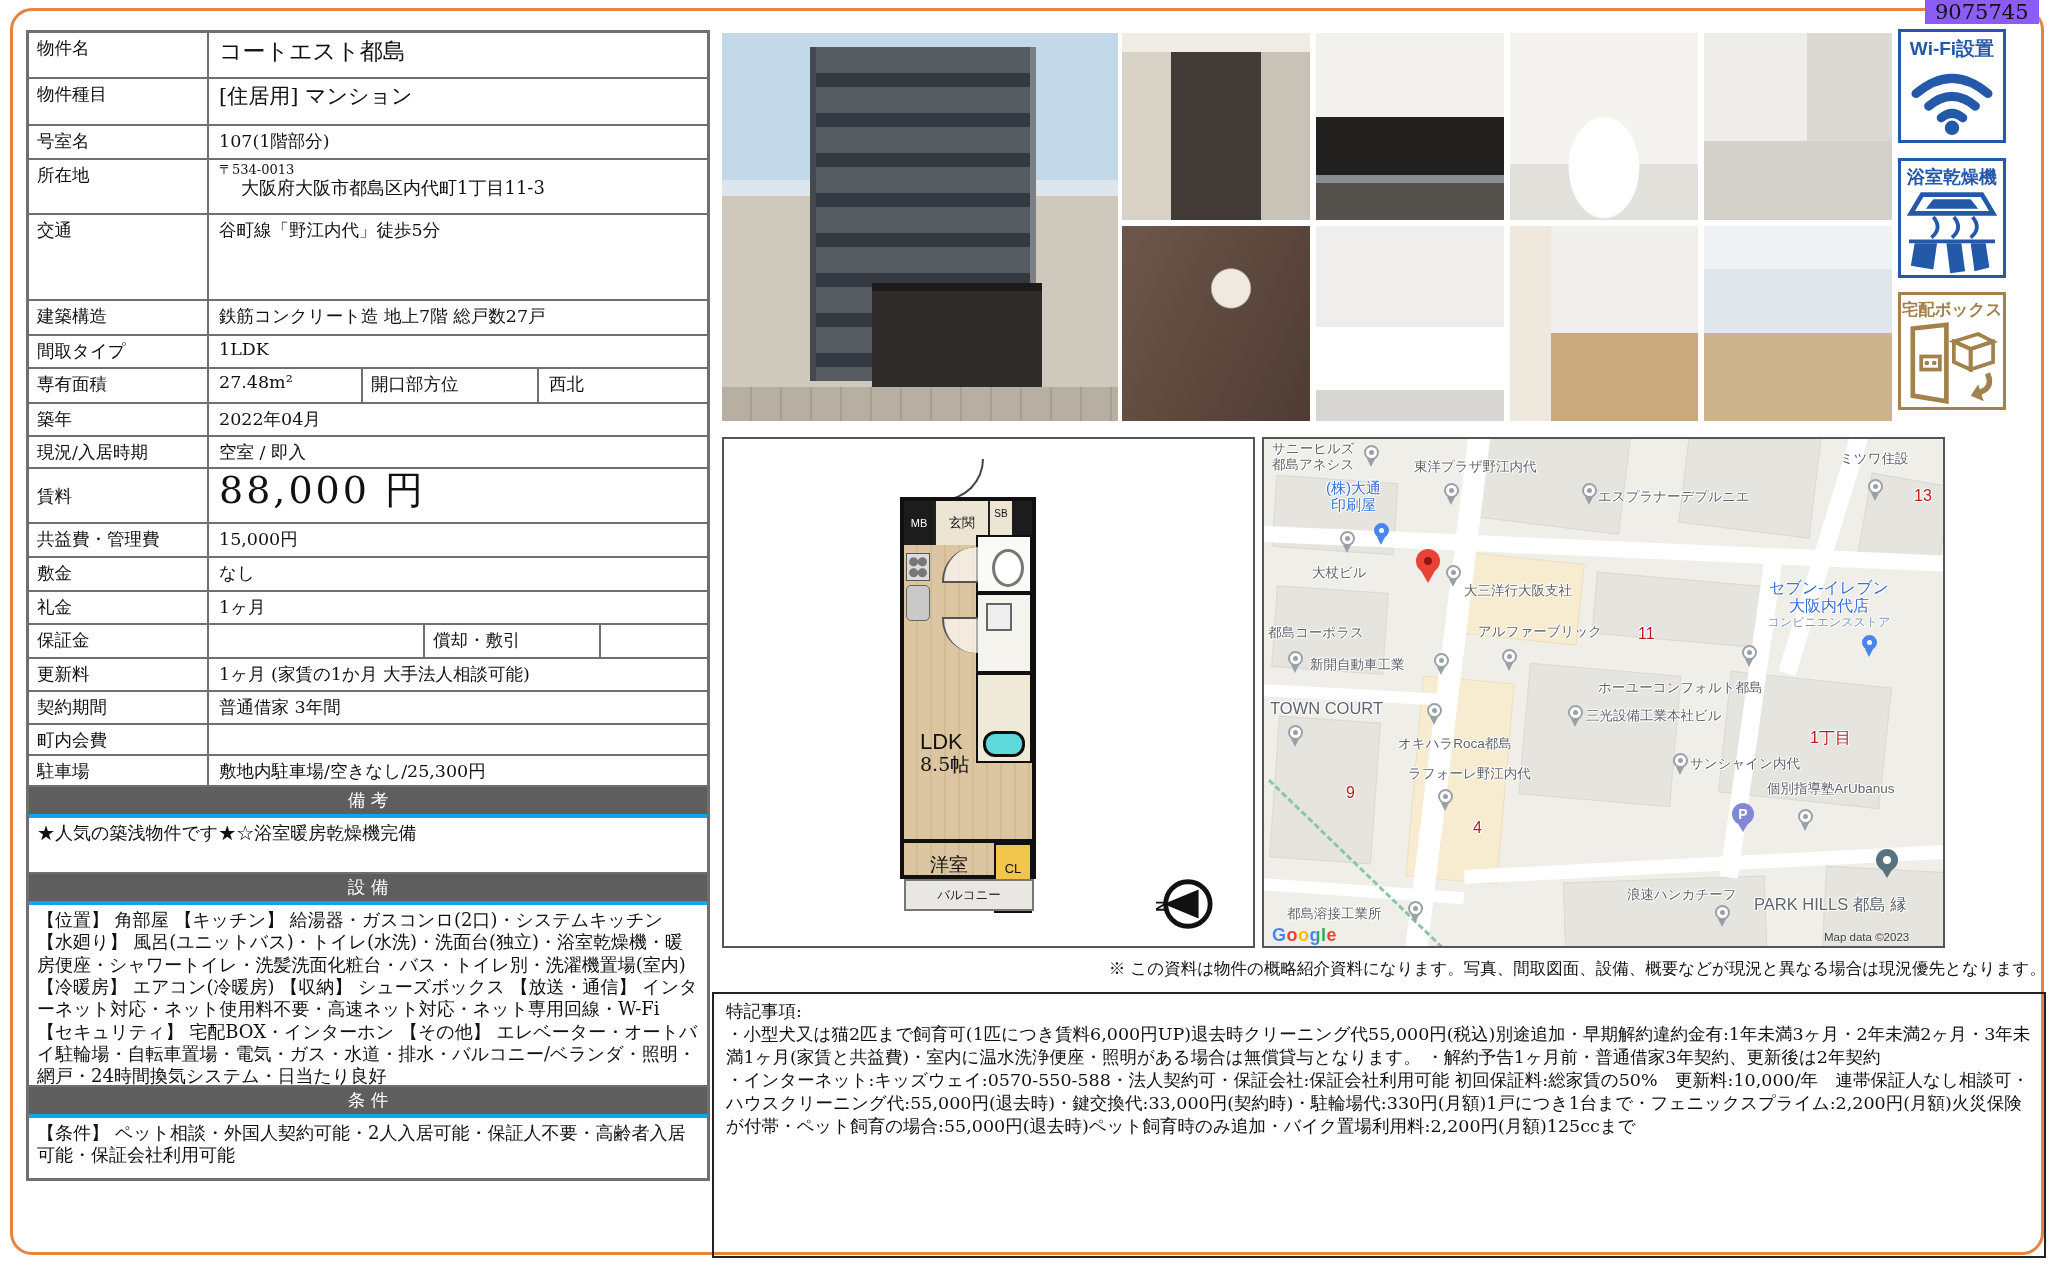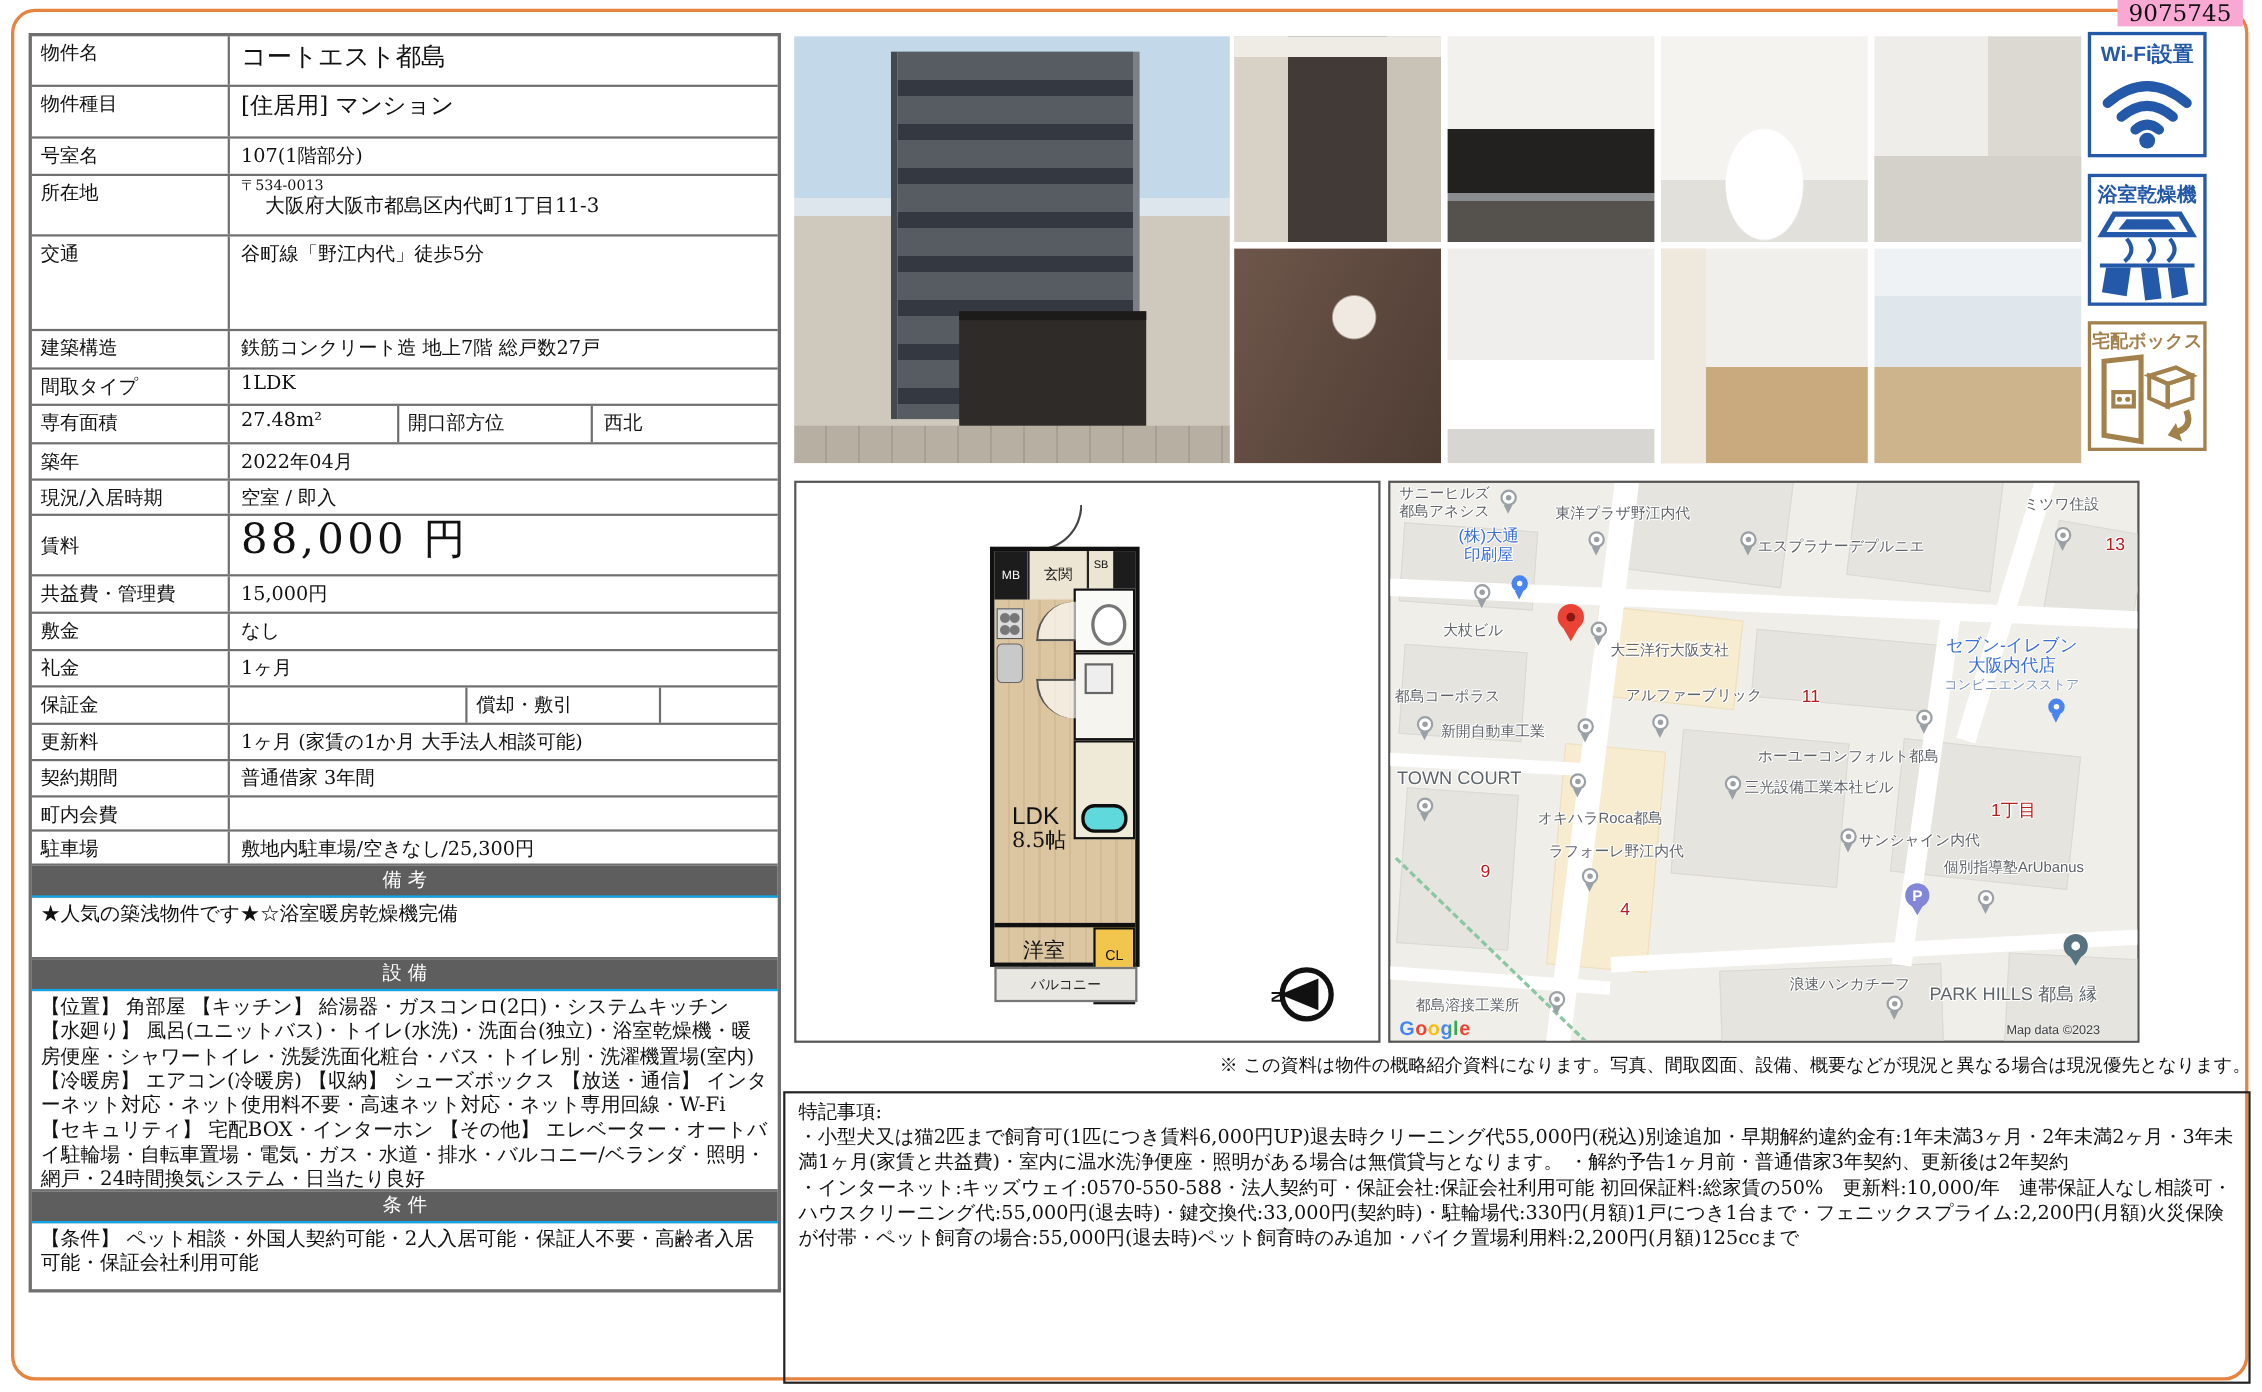--- a/index.html
+++ b/index.html
@@ -2,38 +2,38 @@
 <html><head>
 <meta charset="utf-8">
 <style>
   html,body{margin:0;padding:0;}
   body{width:2056px;height:1265px;background:#fff;position:relative;overflow:hidden;
        font-family:"DejaVu Serif","Liberation Serif",serif;color:#111;}
   .abs{position:absolute;}
   
   .page-frame{position:absolute;left:10px;top:8px;right:12px;bottom:10px;
               border:3px solid #e8823f;border-radius:22px;pointer-events:none;}
-  .ref-num{position:absolute;left:1925px;top:0px;font-size:21px;background:#f9a8d4;padding:0 10px;z-index:5;}
+  .ref-num{position:absolute;left:1925px;top:0px;font-size:21px;background:#8b5cf6;padding:0 10px;z-index:5;}
   
   .sheet{position:absolute;left:26px;top:30px;width:684px;border:3px solid #6f6f6f;
          background:#fff;box-sizing:border-box;}
   .tr{display:flex;border-bottom:2px solid #6f6f6f;box-sizing:border-box;}
   .tr:last-child{border-bottom:none;}
   .th{width:180px;flex:0 0 180px;padding:3px 8px;font-size:17.5px;box-sizing:border-box;
       border-right:2px solid #6f6f6f;display:flex;align-items:flex-start;}
   .td{flex:1;padding:3px 10px;font-size:17.5px;box-sizing:border-box;}
   .split{display:flex;padding:0;}
   .tdv{padding:3px 10px;box-sizing:border-box;font-size:17.5px;}
   .tmid{width:178px;flex:0 0 178px;padding:3px 8px;box-sizing:border-box;font-size:17.5px;
         border-left:2px solid #6f6f6f;border-right:2px solid #6f6f6f;}
   .rent-val{font-size:38px;letter-spacing:3px;line-height:1.05;padding-top:2px;}
   .postal{display:block;font-size:13px;line-height:1.1;}
   .addr{display:block;font-size:18px;line-height:1.2;margin-left:22px;}
   .band{background:#5e5e5e;color:#fff;text-align:center;font-size:17.5px;height:27px;
-        line-height:27px;border-bottom:2px solid #0ea5e9;}
+        line-height:27px;border-bottom:4px solid #0ea5e9;}
   .blocktext{padding:4px 8px;font-size:18px;line-height:1.24;border-bottom:2px solid #6f6f6f;}
   .prewrap{white-space:pre-line;}
   
   .photo{position:absolute;overflow:hidden;background:#ddd;}
   .photo-lg{left:722px;top:33px;width:396px;height:388px;background:linear-gradient(180deg,#c3d9ea 0 38%,#dce6ec 38% 42%,#cfc9bd 42%);}
   .bldg{position:absolute;left:88px;top:14px;width:214px;height:334px;
         background:repeating-linear-gradient(180deg,#575c63 0 26px,#343840 26px 40px);
         border-left:6px solid #44484f;border-right:6px solid #7b8087;}
   .bldg-entry{position:absolute;left:150px;top:250px;width:170px;height:138px;background:#2e2b29;
         border-top:8px solid #1d1b1a;}

